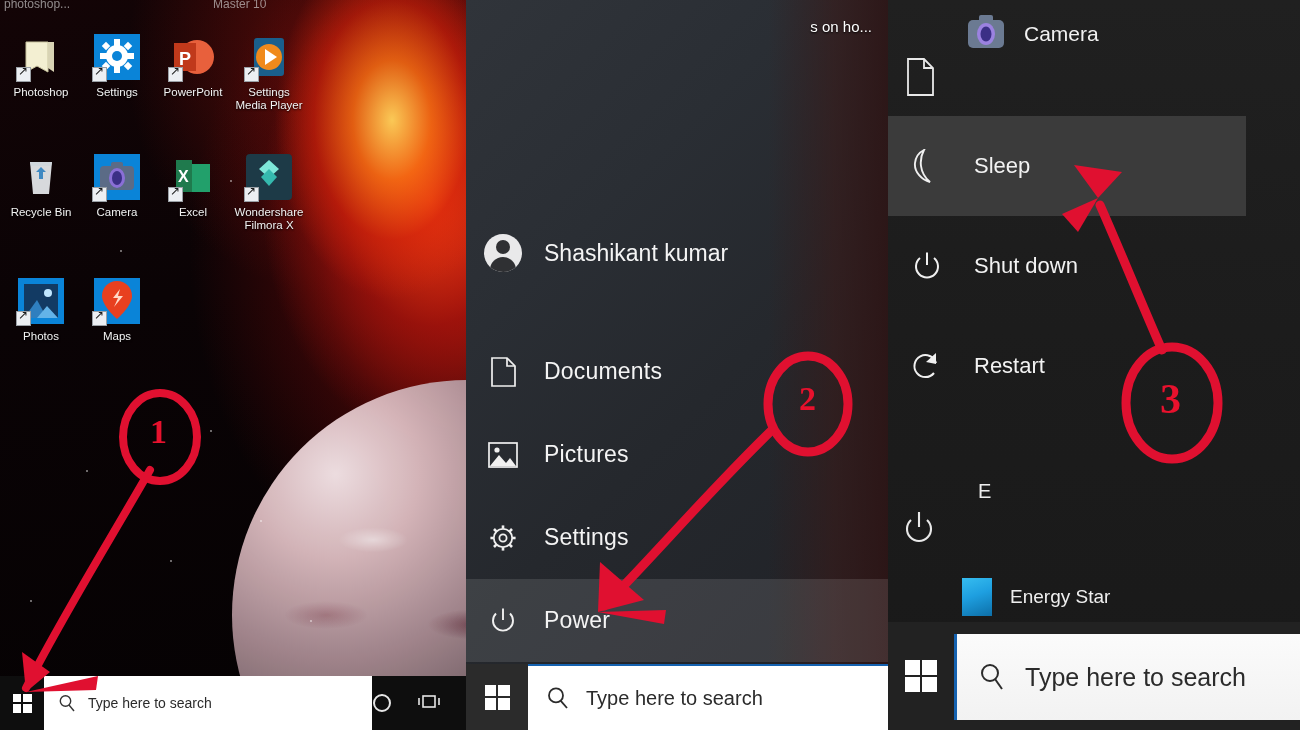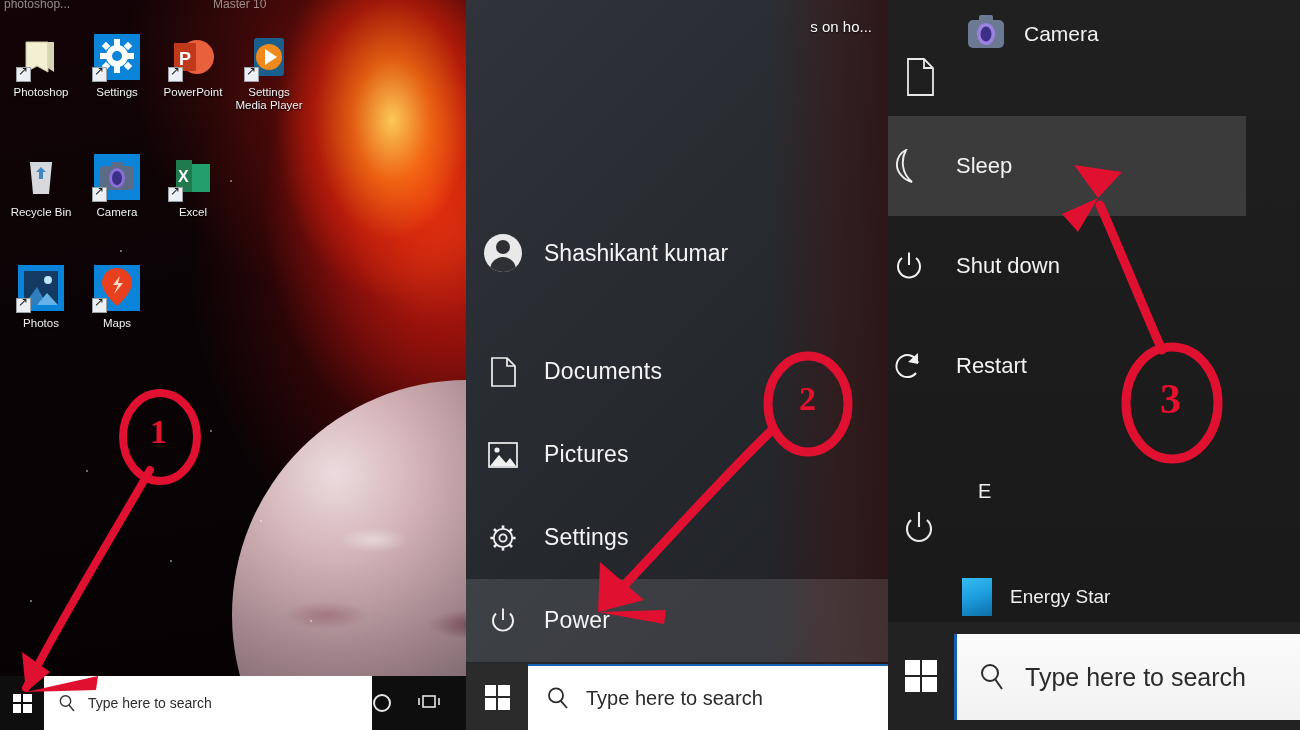--- a/index.html
+++ b/index.html
@@ -90,21 +90,21 @@
 
   
   .panel-right{
     position:absolute; left:888px; top:0; width:412px; height:730px; overflow:hidden;
     background:#1d1d1d;
   }
   .r-bgmask{position:absolute;inset:0;background:linear-gradient(180deg,#202020 0%,#1c1c1c 45%,#191919 100%);}
   .appRow{position:absolute;display:flex;align-items:center;gap:18px;}
   .appRow .al{color:#f1f1f1;font-size:21px;}
   .powerList{position:absolute;left:0;top:116px;width:358px;}
-  .pItem{height:100px;display:flex;align-items:center;padding-left:4px;gap:30px;}
+  .pItem{height:100px;display:flex;align-items:center;padding-left:22px;gap:30px;}
   .pItem.sel{background:#3b3b3b;}
   .pItem .p-ico{width:34px;height:34px;flex:0 0 auto;display:flex;align-items:center;justify-content:center;}
   .pItem .p-lbl{color:#f2f2f2;font-size:22px;}
   .letterHdr{position:absolute;left:90px;top:480px;color:#ededed;font-size:20px;}
   .engRow{position:absolute;left:74px;top:578px;display:flex;align-items:center;gap:18px;}
   .engIcon{width:30px;height:38px;background:linear-gradient(160deg,#36bdf0 0%,#1e9fe0 45%,#0d6fa8 100%);}
   .engLbl{color:#efefef;font-size:19px;}
 
   
   .anno{position:absolute;left:0;top:0;width:1300px;height:730px;pointer-events:none;}
@@ -224,20 +224,31 @@
           <div class="iconArt">
             <svg width="46" height="46" viewBox="0 0 46 46">
               <rect x="6" y="6" width="16" height="32" fill="#1f7a4d"></rect>
               <rect x="22" y="10" width="18" height="28" fill="#22a06b"></rect>
               <text x="8" y="28" font-size="16" fill="#fff" font-family="Liberation Sans, sans-serif" font-weight="bold">X</text>
             </svg>
             <div class="shortcut"></div>
           </div>
           <div class="iconLbl">Excel</div>
         </div>
+        <div class="iconCell">
+          <div class="iconArt">
+            <div class="sqDark"></div>
+            <svg width="26" height="28" viewBox="0 0 26 28" style="position:absolute;left:10px;top:6px">
+              <path d="M13 0 l10 9 l-10 9 l-10 -9 z" fill="#7ee6d8"></path>
+              <path d="M13 9 l8 8 l-8 9 l-8 -9 z" fill="#35b9ae"></path>
+            </svg>
+            <div class="shortcut"></div>
+          </div>
+          <div class="iconLbl">Wondershare Filmora X</div>
+        </div>
       </div>
 
       <div class="iconRow" style="margin-top:46px">
         <div class="iconCell">
           <div class="iconArt">
             <div class="sqBlue"></div>
             <svg width="34" height="34" viewBox="0 0 34 34" style="position:absolute;left:6px;top:6px">
               <rect x="0" y="0" width="34" height="34" fill="#123a63"></rect>
               <path d="M0 34 l13 -18 l10 18 z" fill="#2f7fbf"></path>
               <path d="M13 34 l10 -12 l11 12 z" fill="#63b3e8"></path>

